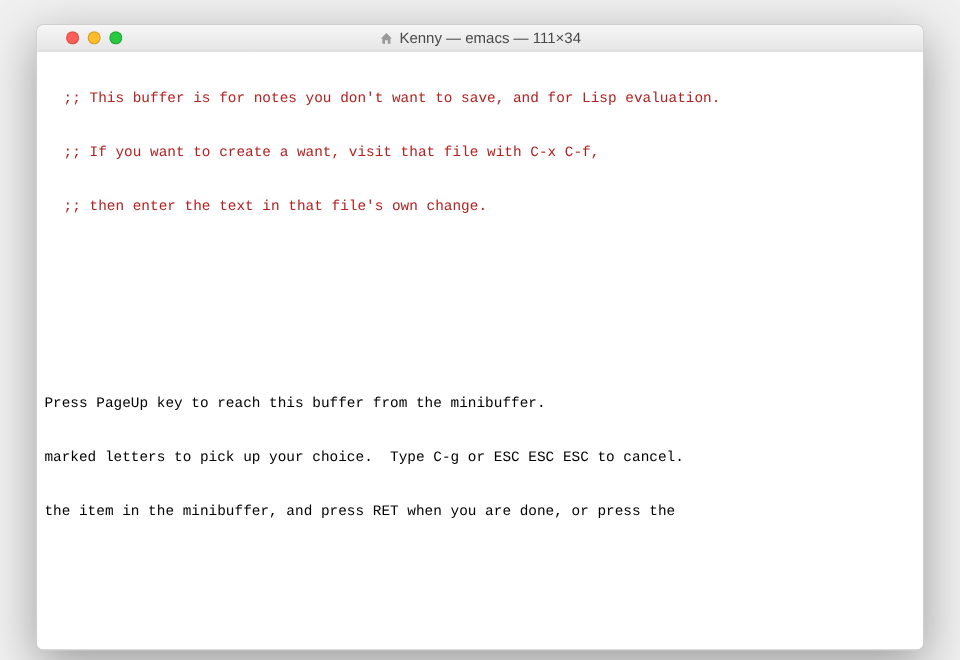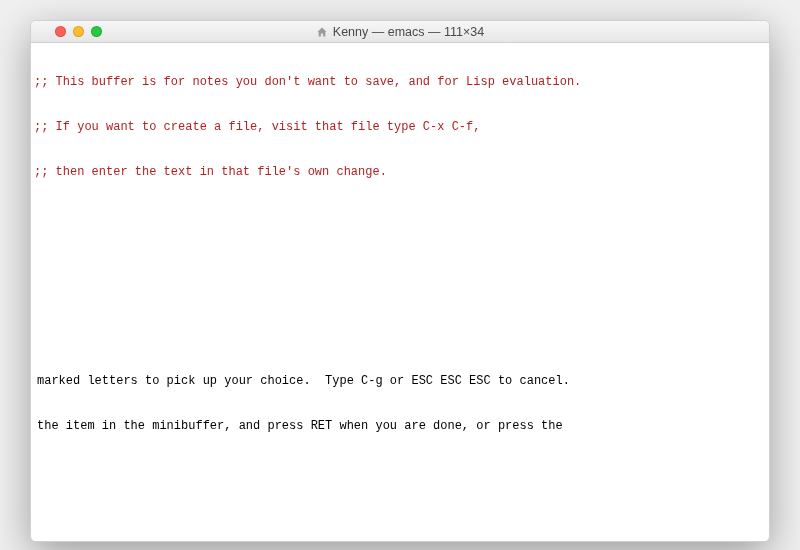--- a/index.html
+++ b/index.html
@@ -61,21 +61,21 @@
       background: #fff;
       color: #000;
       line-height: 1.25;
       white-space: pre;
       padding: 0;
       height: 498px;
       display: flex;
       flex-direction: column;
     }
     .scratch-area {
-      padding: 2px 3px;
+      padding: 2px 22px;
       color: #b22222;
     }
     .scratch-area .comment { color: #b22222; }
     .spacer { flex: 1; }
     .modeline {
       background: #cccccc;
       color: #000;
       padding: 0 6px;
       white-space: pre;
       overflow: hidden;
@@ -101,29 +101,30 @@
           <path d="M8 2 L14 8 L12.5 8 L12.5 14 L9.5 14 L9.5 10 L6.5 10 L6.5 14 L3.5 14 L3.5 8 L2 8 Z"></path>
         </svg>
       <span>Kenny — emacs — 111×34</span>
     </div>
   </div>
 
   <div class="content">
 
     <div class="scratch-area">
       <div class="comment">;; This buffer is for notes you don't want to save, and for Lisp evaluation.</div>
-      <div class="comment">;; If you want to create a file, visit that file type C-x C-f,</div>
+      <div class="comment">;; If you want to create a want, visit that file with C-x C-f,</div>
       <div class="comment">;; then enter the text in that file's own change.</div>
     </div>
 
     <div class="spacer"></div>
 
     <div class="modeline"></div>
 
     <div class="completions-area">
+      <div>Press PageUp key to reach this buffer from the minibuffer.</div>
       <div>marked letters to pick up your choice.  Type C-g or ESC ESC ESC to cancel.</div>
       <div>the item in the minibuffer, and press RET when you are done, or press the</div>
       <div>&nbsp;</div>
       
       
     </div>
 
     <div class="modeline"></div>
 
     

